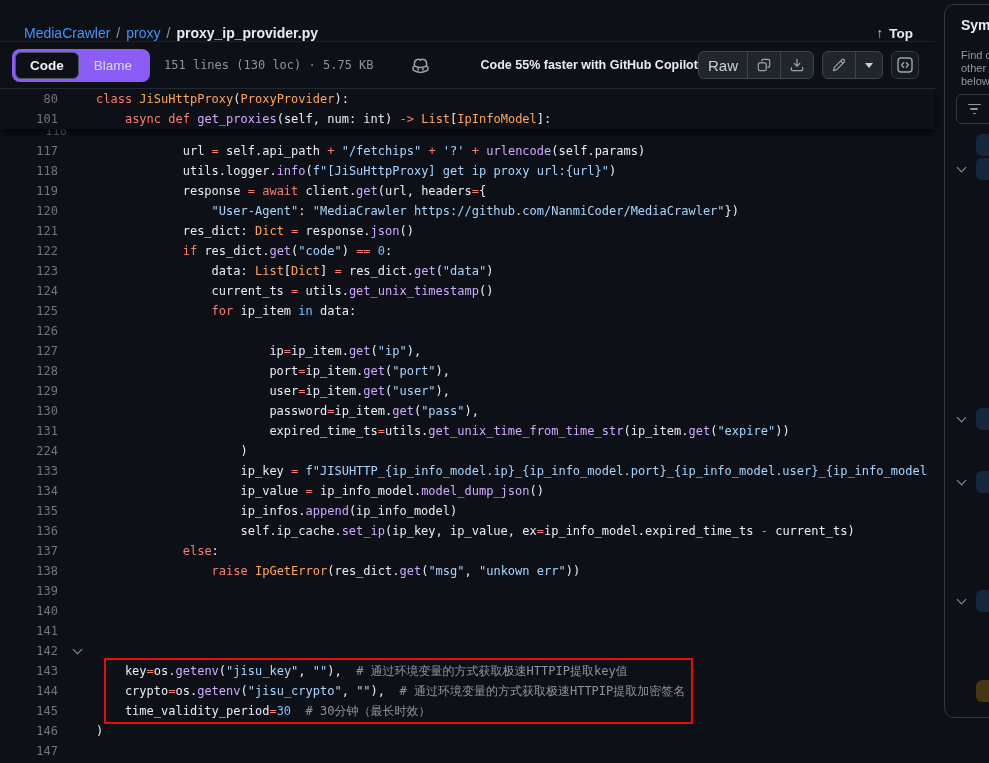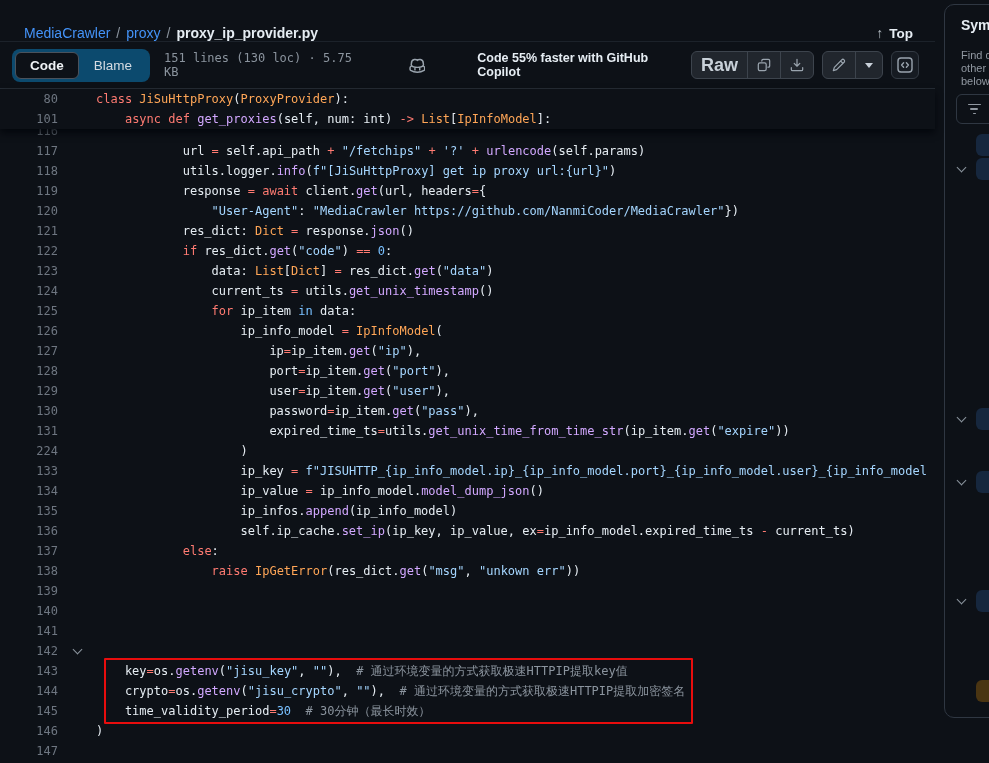--- a/index.html
+++ b/index.html
@@ -25,58 +25,58 @@
   .crumbs .file { color:#e6edf3; font-weight:700; }
   .top-btn { display:flex; align-items:center; gap:6px; background:none; border:none; cursor:pointer; }
   .top-btn .arrow { color:#b7bfc7; font-size:14px; }
   .top-btn .lbl { color:#e6edf3; font-size:13.5px; font-weight:700; }
 
   .toolbar {
     height:47px; display:flex; align-items:center;
     padding:0 16px 0 12px; border-bottom:1px solid #262d36;
   }
   .seg {
-    display:flex; align-items:center; background:#0c4a6e; border-radius:8px; padding:3px; height:33px;
+    display:flex; align-items:center; background:#8b5cf6; border-radius:8px; padding:3px; height:33px;
   }
   .seg .tab {
     height:27px; padding:0 14px; display:flex; align-items:center; border-radius:6px;
     font-size:13.5px; color:#d5dbe2; background:transparent; border:1px solid transparent; cursor:pointer;
   }
   .seg .tab.active { background:#0d1117; border-color:#4a525c; color:#f0f3f6; font-weight:700; }
   .meta { margin-left:14px; font-size:12px; color:#8b949e; letter-spacing:0; }
   .copilot { display:flex; align-items:center; gap:8px; margin-left:38px; }
   .copilot svg { display:block; }
   .copilot .txt { font-size:12.5px; font-weight:700; color:#e6edf3;margin-left:44px; }
 
   .tb-right { margin-left:auto; display:flex; align-items:center; gap:8px; }
   .btn-group { display:flex; align-items:stretch; height:28px; border:1px solid #3d444d; border-radius:6px; background:#21262d; overflow:hidden; }
   .btn-cell { display:flex; align-items:center; justify-content:center; padding:0 9px; border:none; background:transparent; cursor:pointer; }
   .btn-cell + .btn-cell { border-left:1px solid #3d444d; }
-  .btn-cell .raw-txt { font-size:18px; font-weight:700; color:#c9d1d9; }
+  .btn-cell .raw-txt { font-size:15px; font-weight:400; color:#c9d1d9; }
   .icon-stroke { stroke:#9aa4ae; fill:none; stroke-width:1.4; stroke-linecap:round; stroke-linejoin:round; }
   .caret-down { width:0; height:0; border-left:4px solid transparent; border-right:4px solid transparent; border-top:5px solid #c9d1d9; }
   .sym-toggle { width:28px; height:28px; border:1px solid #343b44; background:#161b22; border-radius:6px; display:flex; align-items:center; justify-content:center; cursor:pointer; }
 
   
   .code-area { position:relative; width:935px; }
   .crow { display:flex; height:20px; line-height:20px; }
   .ln { flex:none; width:58px; text-align:right; color:#6e7681; font-size:12px; font-family:"DejaVu Sans Mono", monospace; cursor:pointer; }
   .gut { flex:none; width:38px; display:flex; align-items:center; justify-content:center; }
   .src { flex:none; white-space:pre; font-size:12px; font-family:"DejaVu Sans Mono", monospace; color:#e6edf3; }
   .tk-k { color:#ff7b72; }
   .tk-fn { color:#d2a8ff; }
   .tk-cl { color:#ffa657; }
   .tk-s { color:#a5d6ff; }
   .tk-n { color:#79c0ff; }
   .tk-c { color:#8b949e; }
   .tk-p { color:#e6edf3; }
 
   .sticky { position:relative; z-index:3; background:#0d1117; box-shadow:0 4px 7px rgba(1,4,9,0.75); }
   .clipped-wrap { height:12px; overflow:hidden; position:relative; z-index:1; }
-  .clipped-wrap .crow { margin-top:-8px; opacity:.85; }
+  .clipped-wrap .crow { margin-top:-8px; opacity:.85;padding-left:9px; }
 
   .chev { display:inline-block; width:7px; height:7px; border-right:1.6px solid #8b949e; border-bottom:1.6px solid #8b949e; transform:rotate(45deg); margin-top:-4px; cursor:pointer; }
 
   .red-box { position:absolute; left:104px; top:569px; width:589px; height:66px; border:2px solid #e80d0d; border-radius:1px; z-index:6; pointer-events:none; }
 
   
   .sidebar {
     position:absolute; left:944px; top:4px; width:330px; height:714px;
     border:1px solid #2f3742; border-radius:10px; background:#0d1117;
   }
@@ -231,21 +231,20 @@
           <code class="src"><span class="tk-p">                current_ts </span><span class="tk-k">=</span><span class="tk-p"> utils.</span><span class="tk-fn">get_unix_timestamp</span><span class="tk-p">()</span></code>
         </div>
         <div class="crow">
           <span class="ln">125</span>
           <span class="gut"></span>
           <code class="src"><span class="tk-p">                </span><span class="tk-k">for</span><span class="tk-p"> ip_item </span><span class="tk-n">in</span><span class="tk-p"> data:</span></code>
         </div>
         <div class="crow">
           <span class="ln">126</span>
           <span class="gut"></span>
-          <code class="src"><span class="tk-p">                    ip_info_model </span><span class="tk-k">=</span><span class="tk-p"> </span><span class="tk-cl">IpInfoModel</span><span class="tk-p">(</span></code>
         </div>
         <div class="crow">
           <span class="ln">127</span>
           <span class="gut"></span>
           <code class="src"><span class="tk-p">                        ip</span><span class="tk-k">=</span><span class="tk-p">ip_item.</span><span class="tk-fn">get</span><span class="tk-p">(</span><span class="tk-s">"ip"</span><span class="tk-p">),</span></code>
         </div>
         <div class="crow">
           <span class="ln">128</span>
           <span class="gut"></span>
           <code class="src"><span class="tk-p">                        port</span><span class="tk-k">=</span><span class="tk-p">ip_item.</span><span class="tk-fn">get</span><span class="tk-p">(</span><span class="tk-s">"port"</span><span class="tk-p">),</span></code>

